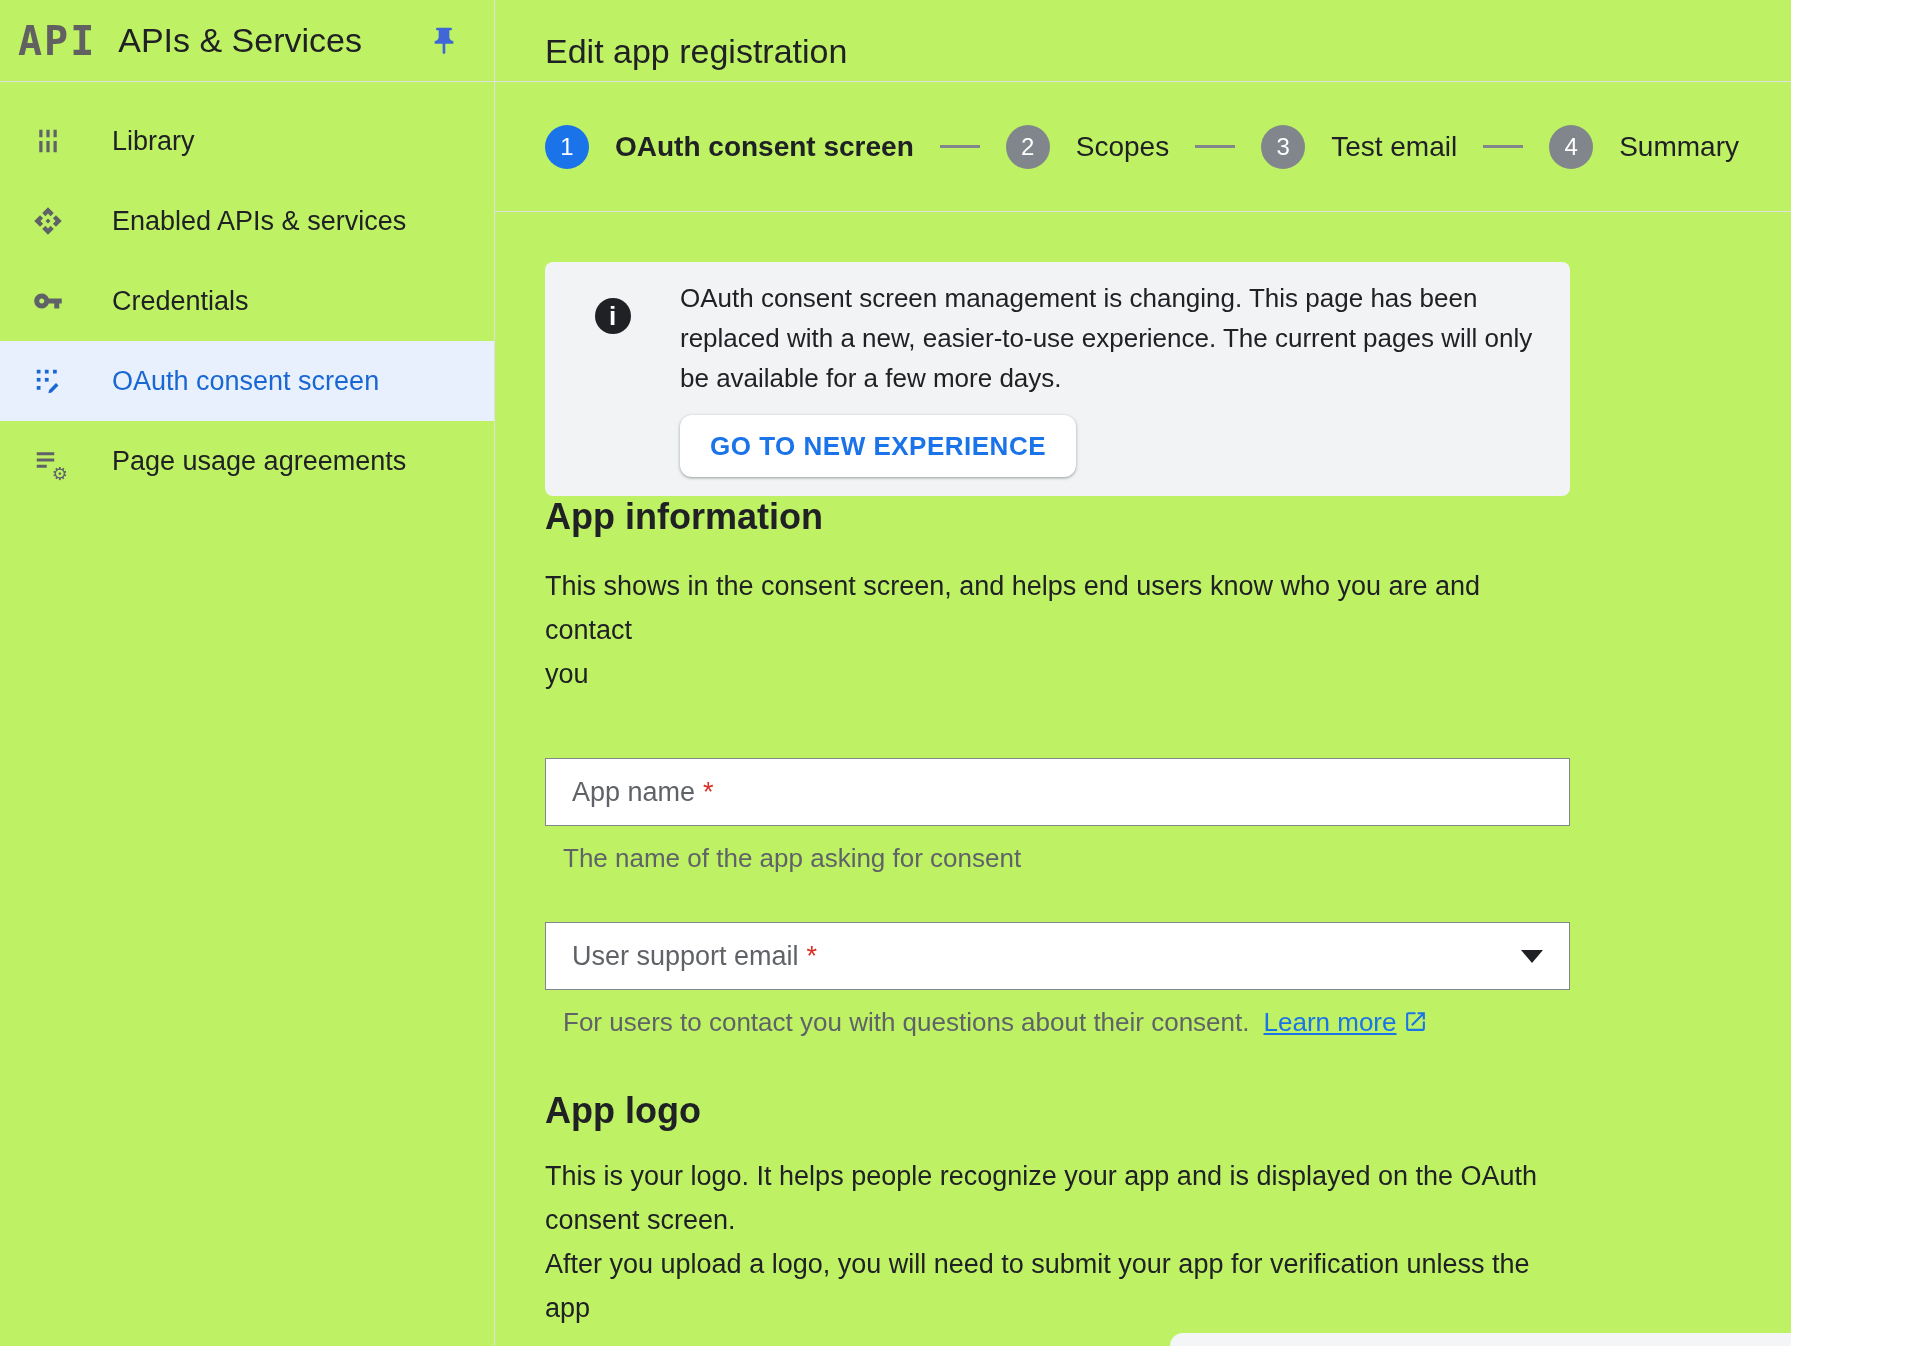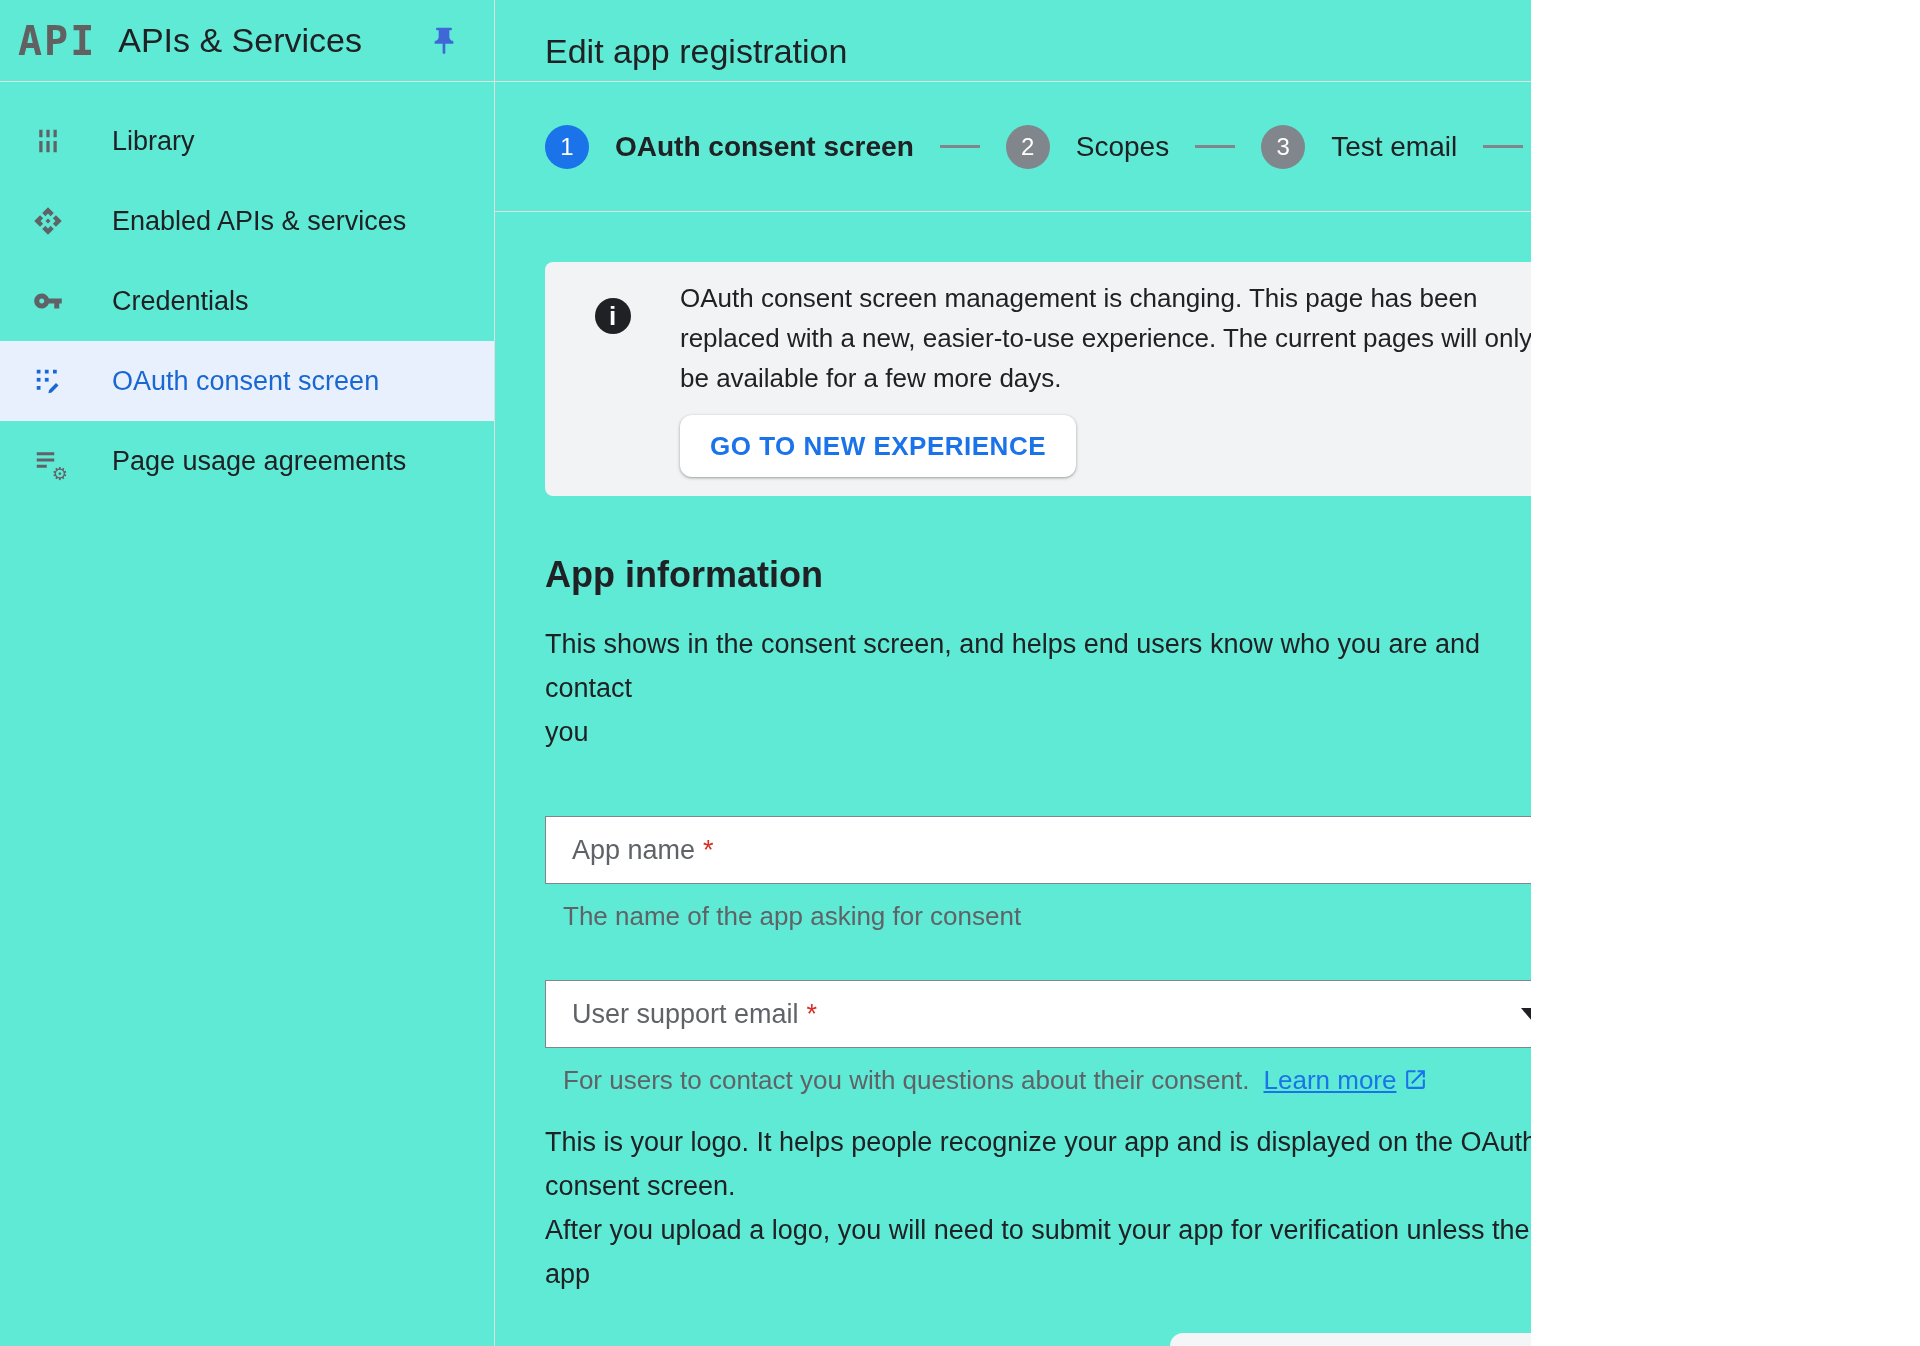--- a/index.html
+++ b/index.html
@@ -1,18 +1,18 @@
 <!DOCTYPE html>
 <html><head>
 <meta charset="utf-8">
 <style>
   * { margin: 0; padding: 0; box-sizing: border-box; }
   html, body { width: 1920px; height: 1346px; background: #fff; }
   body { font-family: "Liberation Sans", "DejaVu Sans", sans-serif; color: #202124; }
-  .app { position: relative; width: 1531px; height: 1346px; overflow: hidden; background: #5eead4; }
+  .app { position: relative; width: 1791px; height: 1346px; overflow: hidden; background: #bef264; }
 
   
   .topbar { display: flex; height: 82px; border-bottom: 1px solid #e0e0e0; }
   .topbar-left { width: 495px; flex: 0 0 495px; display: flex; align-items: center;
                  padding-left: 18px; border-right: 1px solid #e0e0e0; }
   .logo-text { font-family: "DejaVu Sans Mono", monospace; font-weight: 700; font-size: 40px;
                color: #616161; letter-spacing: 2px; }
   .product-title { font-size: 34px; margin-left: 22px; color: #202124; white-space: nowrap; }
   .pin-btn { margin-left: auto; margin-right: 34px; width: 32px; height: 32px; cursor: pointer; }
   .topbar-main { flex: 1; display: flex; align-items: center; padding-left: 50px; margin-top: 22px; }
@@ -51,21 +51,21 @@
                display: flex; align-items: center; justify-content: center;
                font-size: 26px; font-weight: 700; }
   .banner-body { flex: 1; }
   .banner-text { font-size: 26px; line-height: 40px; color: #202124; white-space: pre-line; width: 870px; }
   .banner-btn { margin-top: 17px; height: 62px; padding: 0 30px; background: #fff; border: none;
                 border-radius: 12px; color: #1a73e8; font-family: inherit; font-size: 26px; font-weight: 700;
                 letter-spacing: 0.5px; box-shadow: 0 1px 2px rgba(60,64,67,0.3), 0 1px 3px 1px rgba(60,64,67,0.15);
                 cursor: pointer; }
 
   .section-heading { font-size: 36px; font-weight: 700; line-height: 42px; color: #202124; }
-  .heading-app-info { margin-top: 58px; }
+  .heading-app-info { }
   .section-desc { margin-top: 26px; font-size: 27px; line-height: 44px; white-space: pre-line; color: #202124; }
 
   .field-box { margin-top: 62px; width: 1025px; height: 68px; border: 1px solid #80868b; border-radius: 0;
                display: flex; align-items: center; padding: 0 26px; cursor: text; background: #fff; }
   .field-box.select { margin-top: 46px; cursor: pointer; align-items: center; }
   .field-label { font-size: 27px; color: #5f6368; }
   .req-mark { color: #d93025; font-size: 27px; margin-left: 8px; }
   .caret-down { margin-left: auto; width: 0; height: 0; border-left: 11px solid transparent;
                 border-right: 11px solid transparent; border-top: 13px solid #202124; }
   .field-helper { margin-top: 14px; margin-left: 18px; font-size: 26px; line-height: 36px; color: #5f6368; }
@@ -211,20 +211,21 @@
           <span class="caret-down"></span>
         </div>
         <div class="field-helper">
           <span>For users to contact you with questions about their consent.</span><span class="inline-link">Learn more</span><span class="launch-icon">
             <svg viewBox="0 0 24 24" width="25" height="25">
                 <path fill="#1a73e8" d="M19 19H5V5h7V3H5c-1.11 0-2 .9-2 2v14c0 1.1.89 2 2 2h14c1.1 0 2-.9 2-2v-7h-2v7zM14 3v2h3.59l-9.83 9.83 1.41 1.41L19 6.41V10h2V3h-7z"></path>
               </svg>
           </span>
         </div>
 
+        <div class="section-heading heading-app-logo">App logo</div>
         <div class="section-para">This is your logo. It helps people recognize your app and is displayed on the OAuth
 consent screen.
 After you upload a logo, you will need to submit your app for verification unless the app</div>
 
       </div>
     </div>
   </div>
 
   <div class="bottom-sheet-edge"></div>
 </div>

